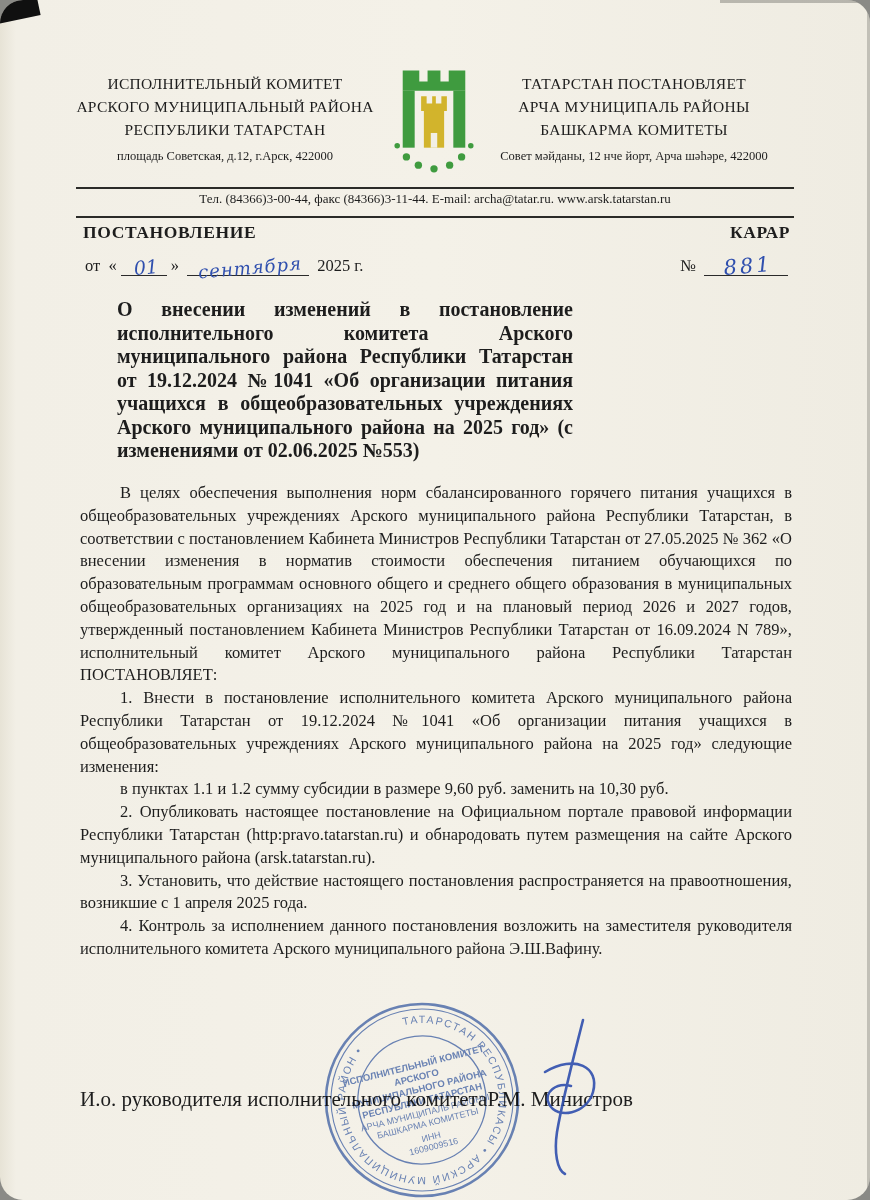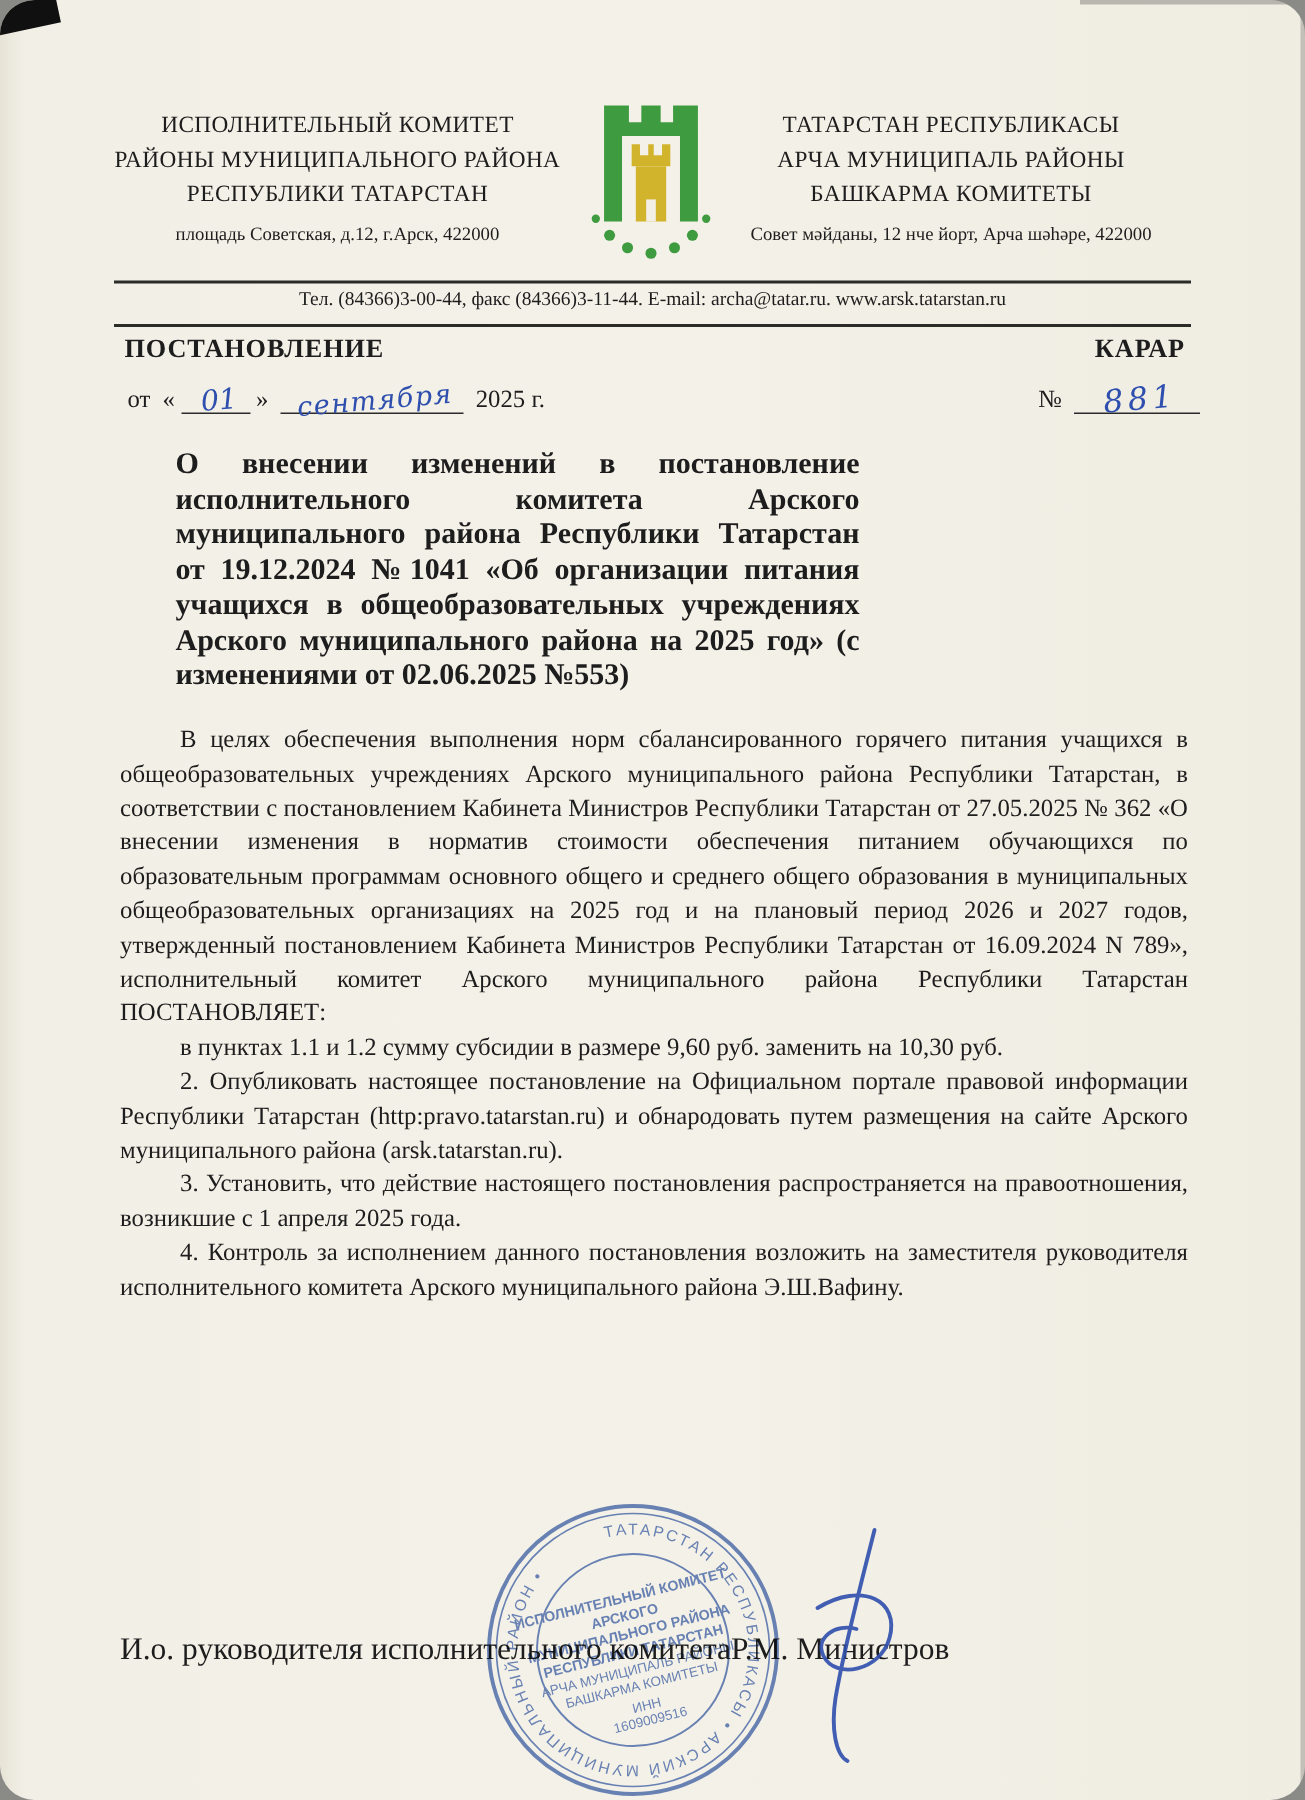--- a/index.html
+++ b/index.html
@@ -20,21 +20,21 @@
   .emblem{position:absolute;left:388px;top:64px;width:92px;height:114px;}
 
   .rule{position:absolute;left:76px;right:76px;height:0;border-top:2px solid #2b2b28;}
   .rule-top{top:187px;}
   .rule-bottom{top:216px;}
   .contact{position:absolute;top:191px;left:76px;right:76px;text-align:center;font-size:13px;}
 
   .doc-type{position:absolute;top:222px;left:83px;right:80px;display:flex;justify-content:space-between;font-weight:bold;font-size:17.5px;letter-spacing:.6px;gap:24px;}
 
   
-  .dateline{position:absolute;top:256px;left:83px;right:68px;font-size:16.5px;display:flex;justify-content:space-between;align-items:flex-end;}
+  .dateline{position:absolute;top:256px;left:83px;right:80px;font-size:16.5px;display:flex;justify-content:space-between;align-items:flex-end;}
   .blank{display:inline-block;position:relative;border-bottom:1.5px solid #2a2a2a;height:18px;vertical-align:bottom;}
   .blank-day{width:46px;}
   .blank-month{width:122px;}
   .blank-num{width:84px;}
   .hand{font-family:"DejaVu Serif",serif;font-style:italic;color:#2f4fae;white-space:nowrap;}
   .blank .hand{position:absolute;left:50%;bottom:-3px;transform:translateX(-50%) rotate(-5deg);}
   .hand-day{font-size:19px;}
   .hand-month{font-size:18px;letter-spacing:1px;}
   .hand-num{font-size:21px;letter-spacing:3px;}
   .dategroup span{margin:0 2px;}
@@ -60,21 +60,21 @@
 </head>
 <body>
 
 <div class="page">
   <div class="corner-artifact"></div>
   <div class="top-smudge"></div>
   <div class="edge-right"></div>
 
   <div class="lh lh-left">
     <div>ИСПОЛНИТЕЛЬНЫЙ КОМИТЕТ</div>
-    <div>РАЙОНЫ МУНИЦИПАЛЬНОГО РАЙОНА</div>
+    <div>АРСКОГО МУНИЦИПАЛЬНЫЙ РАЙОНА</div>
     <div>РЕСПУБЛИКИ ТАТАРСТАН</div>
     <div class="addr">площадь Советская, д.12, г.Арск, 422000</div>
   </div>
 
   <div class="emblem">
     <svg viewBox="0 0 100 122" width="92" height="114" aria-hidden="true">
       <g fill="#3f9b3f">
         <path d="M16 6 h18 v12 h9 v-12 h14 v12 h9 v-12 h18 v22 h-68 z"></path>
         <rect x="16" y="28" width="13" height="62"></rect>
         <rect x="71" y="28" width="13" height="62"></rect>
@@ -88,21 +88,21 @@
       </g>
       <g fill="#d2b42c">
         <path d="M36 34 h6 v8 h6 v-8 h4 v8 h6 v-8 h6 v16 h-28 z"></path>
         <rect x="39" y="50" width="22" height="40"></rect>
       </g>
       <rect x="46.5" y="74" width="7" height="16" fill="#f2efe6"></rect>
     </svg>
   </div>
 
   <div class="lh lh-right">
-    <div>ТАТАРСТАН РЕСПУБЛИКАСЫ</div>
+    <div>ТАТАРСТАН ПОСТАНОВЛЯЕТ</div>
     <div>АРЧА МУНИЦИПАЛЬ РАЙОНЫ</div>
     <div>БАШКАРМА КОМИТЕТЫ</div>
     <div class="addr">Совет мәйданы, 12 нче йорт, Арча шәһәре, 422000</div>
   </div>
 
   <div class="rule rule-top"></div>
   <div class="contact">Тел. (84366)3-00-44, факс (84366)3-11-44. E-mail: archa@tatar.ru. www.arsk.tatarstan.ru</div>
   <div class="rule rule-bottom"></div>
 
   <div class="doc-type">
@@ -120,20 +120,21 @@
     <span class="dategroup">
       <span>№</span>
       <span class="blank blank-num"><span class="hand hand-num">881</span></span>
     </span>
   </div>
 
   <div class="subject">О внесении изменений в постановление исполнительного комитета Арского муниципального района Республики Татарстан от 19.12.2024 №1041 «Об организации питания учащихся в общеобразовательных учреждениях Арского муниципального района на 2025 год» (с изменениями от 02.06.2025 №553)</div>
 
   <div class="body-text">
     <p>В целях обеспечения выполнения норм сбалансированного горячего питания учащихся в общеобразовательных учреждениях Арского муниципального района Республики Татарстан, в соответствии с постановлением Кабинета Министров Республики Татарстан от 27.05.2025 № 362 «О внесении изменения в норматив стоимости обеспечения питанием обучающихся по образовательным программам основного общего и среднего общего образования в муниципальных общеобразовательных организациях на 2025 год и на плановый период 2026 и 2027 годов, утвержденный постановлением Кабинета Министров Республики Татарстан от 16.09.2024 N 789», исполнительный комитет Арского муниципального района Республики Татарстан ПОСТАНОВЛЯЕТ:</p>
+    <p>1. Внести в постановление исполнительного комитета Арского муниципального района Республики Татарстан от 19.12.2024 №1041 «Об организации питания учащихся в общеобразовательных учреждениях Арского муниципального района на 2025 год» следующие изменения:</p>
     <p>в пунктах 1.1 и 1.2 сумму субсидии в размере 9,60 руб. заменить на 10,30 руб.</p>
     <p>2. Опубликовать настоящее постановление на Официальном портале правовой информации Республики Татарстан (http:pravo.tatarstan.ru) и обнародовать путем размещения на сайте Арского муниципального района (arsk.tatarstan.ru).</p>
     <p>3. Установить, что действие настоящего постановления распространяется на правоотношения, возникшие с 1 апреля 2025 года.</p>
     <p>4. Контроль за исполнением данного постановления возложить на заместителя руководителя исполнительного комитета Арского муниципального района Э.Ш.Вафину.</p>
   </div>
 
   <div class="sign-row">
     <span>И.о. руководителя исполнительного комитета</span>
     <span>Р.М. Министров</span>
   </div>

